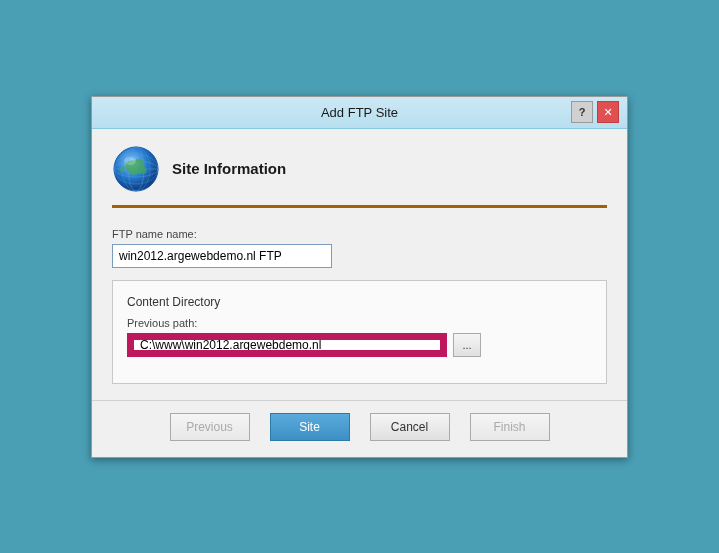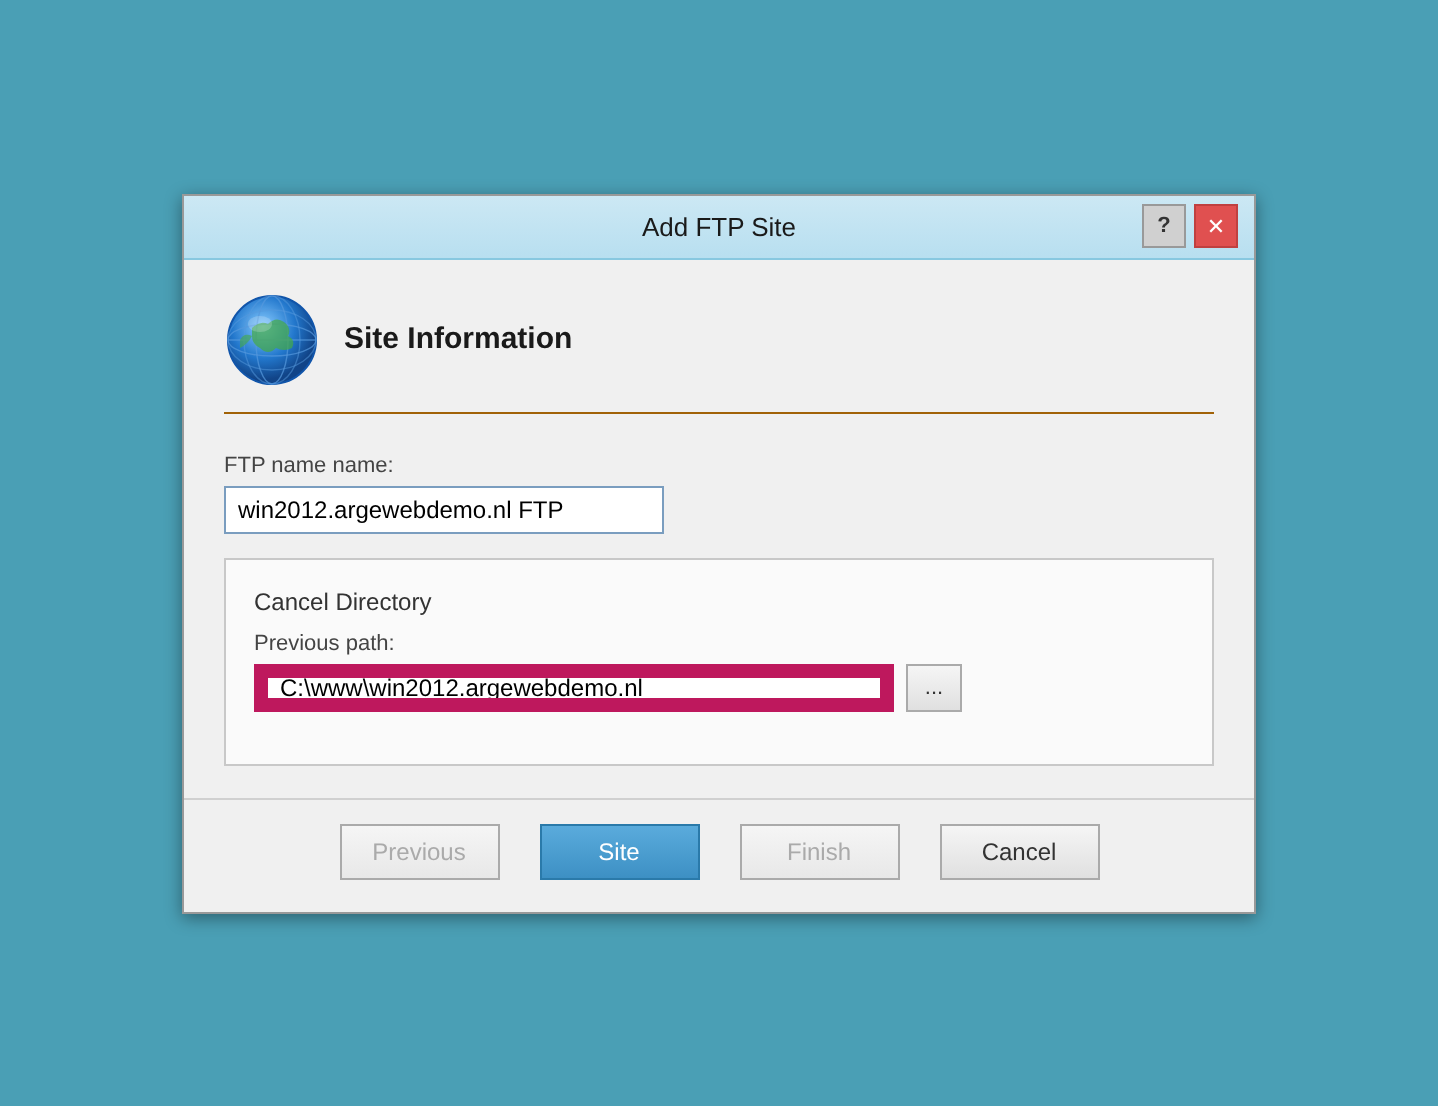--- a/index.html
+++ b/index.html
@@ -79,21 +79,21 @@
       padding: 16px 20px;
       flex: 1;
       background: #f0f0f0;
     }
 
     .header-section {
       display: flex;
       align-items: center;
       gap: 12px;
       padding-bottom: 12px;
-      border-bottom: 1px solid #a16207;
+      border-bottom: 3px solid #a16207;
       margin-bottom: 16px;
     }
 
     .globe-icon {
       width: 48px;
       height: 48px;
       flex-shrink: 0;
     }
 
     .header-title {
@@ -239,31 +239,31 @@
       <span class="header-title">Site Information</span>
     </div>
 
     <div style="background:#f0f0f0; padding: 4px 0 0 0;">
       <div class="field-group">
         <label class="field-label">FTP name name:</label>
         <input class="text-input" type="text" value="win2012.argewebdemo.nl FTP" style="">
       </div>
 
       <div style="border: 1px solid #c8c8c8; background: #fafafa; padding: 10px 14px 14px 14px; margin-top: 4px;">
-        <div class="section-label">Cancel Directory</div>
+        <div class="section-label">Content Directory</div>
         <div class="field-group">
           <label class="field-label">Previous path:</label>
           <div class="path-row">
             <input class="path-input" type="text" value="C:\www\win2012.argewebdemo.nl" style="">
             <button class="browse-btn">...</button>
           </div>
         </div>
       </div>
     </div>
   </div>
 
   <div class="footer">
     <button class="footer-btn" disabled="">Previous</button>
     <button class="footer-btn primary">Site</button>
+    <button class="footer-btn">Cancel</button>
     <button class="footer-btn" disabled="">Finish</button>
-    <button class="footer-btn">Cancel</button>
   </div>
 </div>
 
 </body></html>

